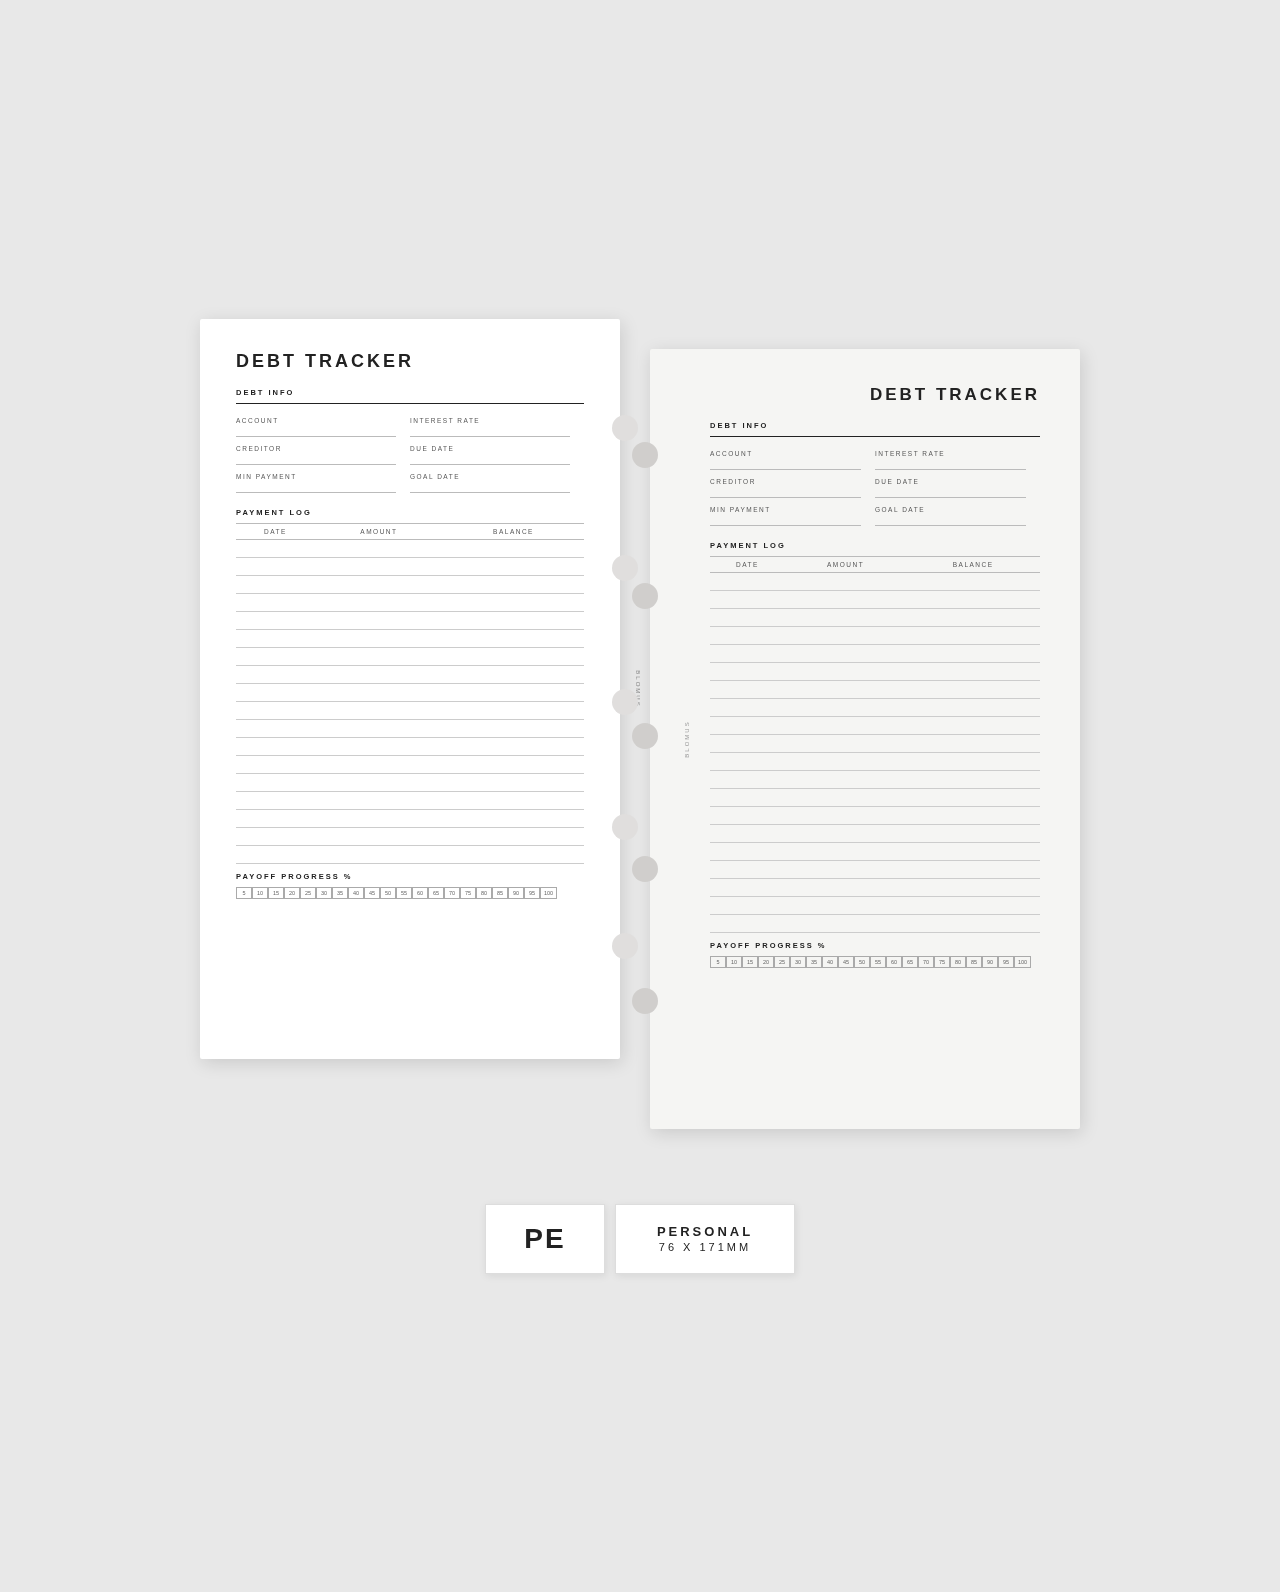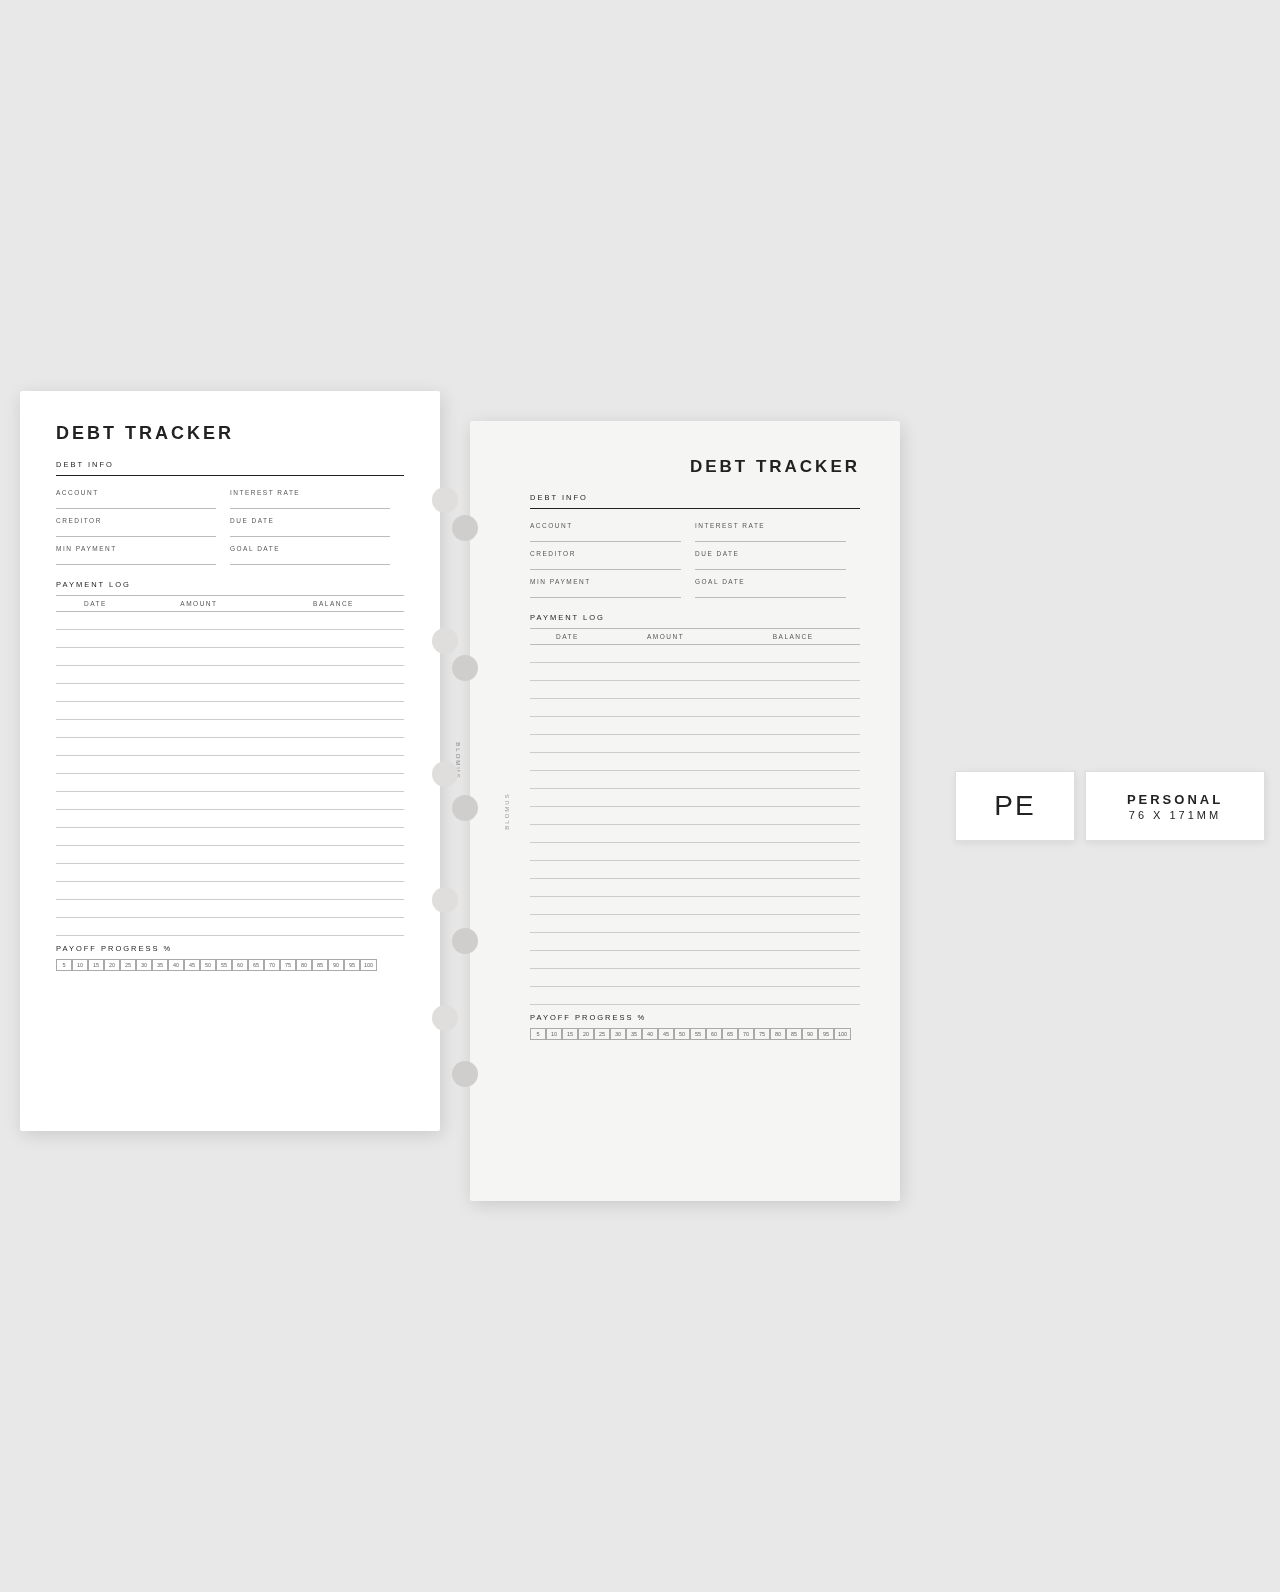--- a/index.html
+++ b/index.html
@@ -10,21 +10,21 @@
       min-height: 1592px;
       display: flex;
       flex-direction: column;
       align-items: center;
       justify-content: center;
       padding: 40px 20px;
     }
 
     .main-container {
       display: flex;
-      flex-direction: row;
+      flex-direction: column;
       align-items: center;
       width: 100%;
       gap: 55px;
       justify-content: space-between;
     }
 
     .pages-row {
       display: flex;
       align-items: flex-start;
       gap: 30px;
@@ -67,21 +67,21 @@
       text-align: right;
       font-size: 17px;
       font-weight: 700;
       letter-spacing: 3px;
       color: #222;
       margin-bottom: 16px;
     }
 
     .section-title {
       font-size: 7.5px;
-      font-weight: 400;
+      font-weight: 700;
       letter-spacing: 2px;
       color: #222;
       text-transform: uppercase;
       margin-bottom: 6px;
     }
 
     .divider {
       border: none;
       border-top: 1.5px solid #222;
       margin-bottom: 8px;
@@ -217,21 +217,21 @@
       width: 120px;
       height: 70px;
       display: flex;
       align-items: center;
       justify-content: center;
       box-shadow: 1px 2px 8px rgba(0,0,0,0.08);
     }
 
     .label-pe-text {
       font-size: 28px;
-      font-weight: 400;
+      font-weight: 700;
       letter-spacing: 2px;
       color: #222;
     }
 
     .label-box-personal {
       background: #fff;
       border: 1px solid #ddd;
       width: 180px;
       height: 70px;
       display: flex;

